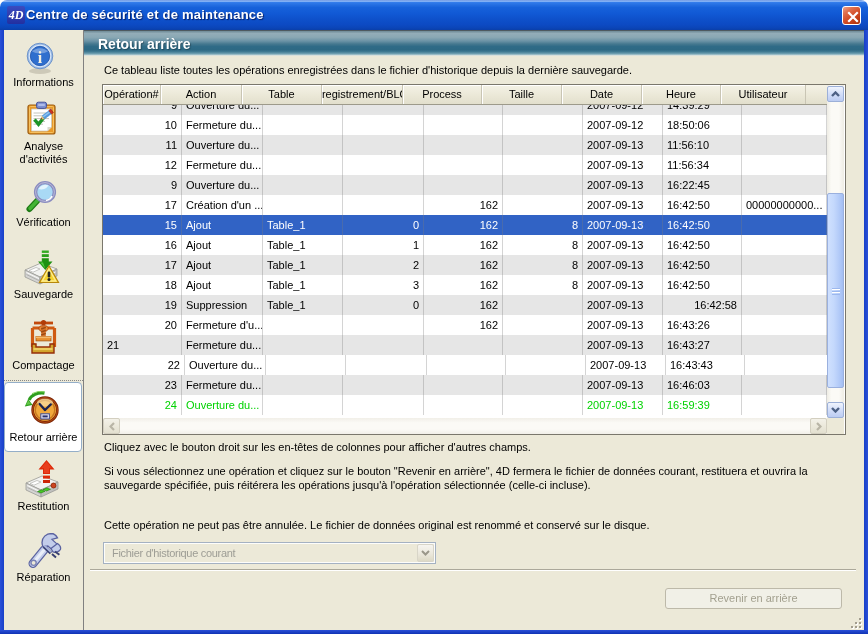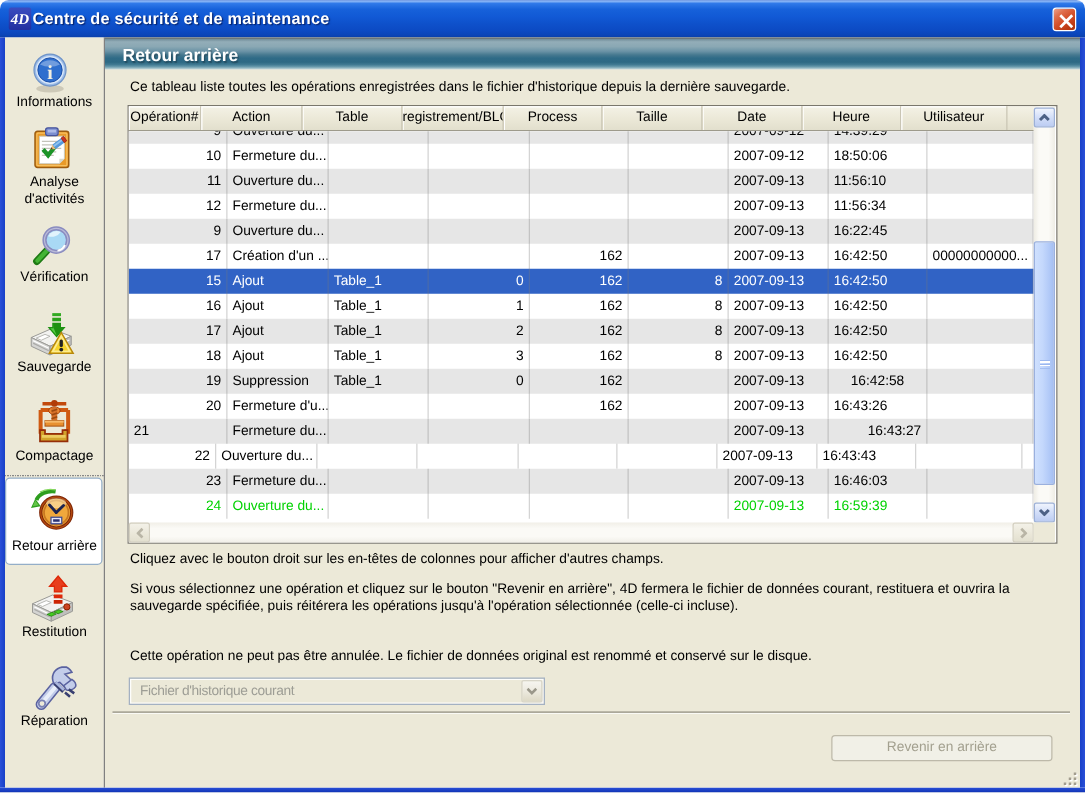--- a/index.html
+++ b/index.html
@@ -254,21 +254,21 @@
         <div class="c" style="width:85px;text-align:left"></div>
       </div>
 <div class="r odd" style="top:190px">
         <div class="c" style="width:79px;text-align:right">19</div>
         <div class="c" style="width:81px;text-align:left">Suppression</div>
         <div class="c" style="width:80px;text-align:left">Table_1</div>
         <div class="c" style="width:81px;text-align:right">0</div>
         <div class="c" style="width:79px;text-align:right">162</div>
         <div class="c" style="width:80px;text-align:right"></div>
         <div class="c" style="width:80px;text-align:left">2007-09-13</div>
-        <div class="c" style="width:79px;text-align:center">16:42:58</div>
+        <div class="c" style="width:79px;text-align:right">16:42:58</div>
         <div class="c" style="width:85px;text-align:left"></div>
       </div>
 <div class="r" style="top:210px">
         <div class="c" style="width:79px;text-align:right">20</div>
         <div class="c" style="width:81px;text-align:left">Fermeture d'u...</div>
         <div class="c" style="width:80px;text-align:left"></div>
         <div class="c" style="width:81px;text-align:right"></div>
         <div class="c" style="width:79px;text-align:right">162</div>
         <div class="c" style="width:80px;text-align:right"></div>
         <div class="c" style="width:80px;text-align:left">2007-09-13</div>
@@ -276,25 +276,25 @@
         <div class="c" style="width:85px;text-align:left"></div>
       </div>
 <div class="r odd" style="top:230px">
         <div class="c" style="width:79px;text-align:left">21</div>
         <div class="c" style="width:81px;text-align:left">Fermeture du...</div>
         <div class="c" style="width:80px;text-align:left"></div>
         <div class="c" style="width:81px;text-align:right"></div>
         <div class="c" style="width:79px;text-align:right"></div>
         <div class="c" style="width:80px;text-align:right"></div>
         <div class="c" style="width:80px;text-align:left">2007-09-13</div>
-        <div class="c" style="width:79px;text-align:right">16:43:27</div>
+        <div class="c" style="width:79px;text-align:left">16:43:27</div>
         <div class="c" style="width:85px;text-align:left"></div>
       </div>
 <div class="r" style="top:250px">
-        <div class="c" style="width:70px;text-align:right">22</div>
+        <div class="c" style="width:82px;text-align:right">22</div>
         <div class="c" style="width:81px;text-align:left">Ouverture du...</div>
         <div class="c" style="width:80px;text-align:left"></div>
         <div class="c" style="width:81px;text-align:right"></div>
         <div class="c" style="width:79px;text-align:right"></div>
         <div class="c" style="width:80px;text-align:right"></div>
         <div class="c" style="width:80px;text-align:left">2007-09-13</div>
         <div class="c" style="width:79px;text-align:left">16:43:43</div>
         <div class="c" style="width:85px;text-align:left"></div>
       </div>
 <div class="r odd" style="top:270px">

